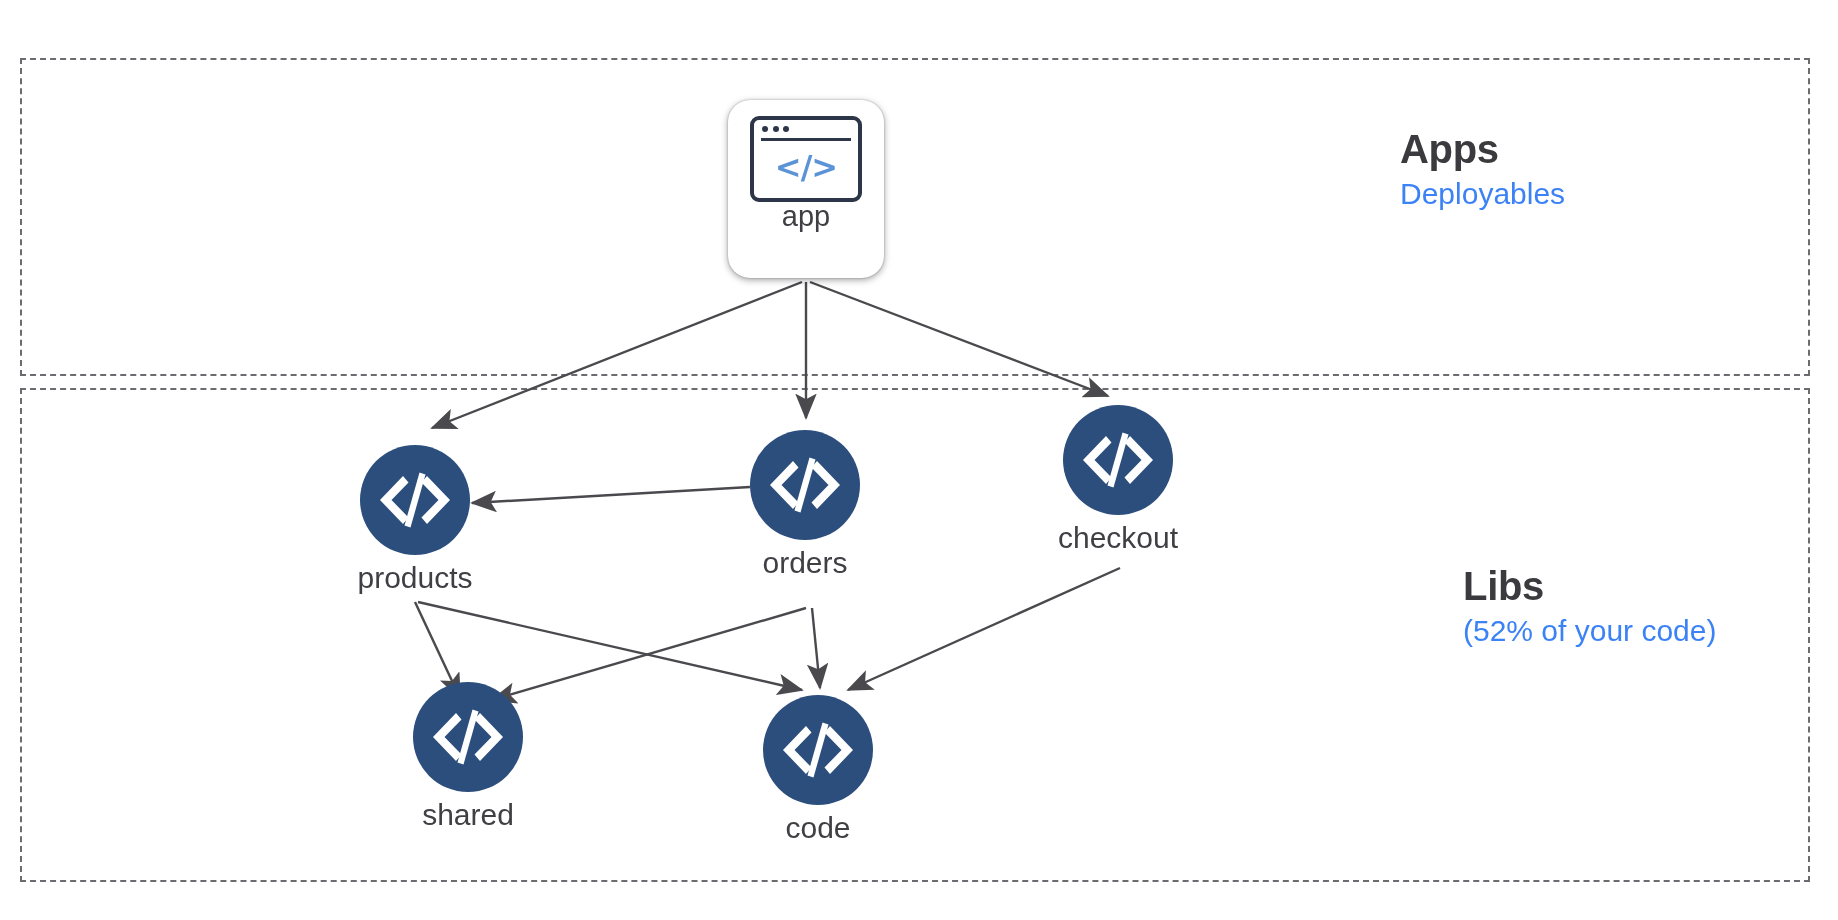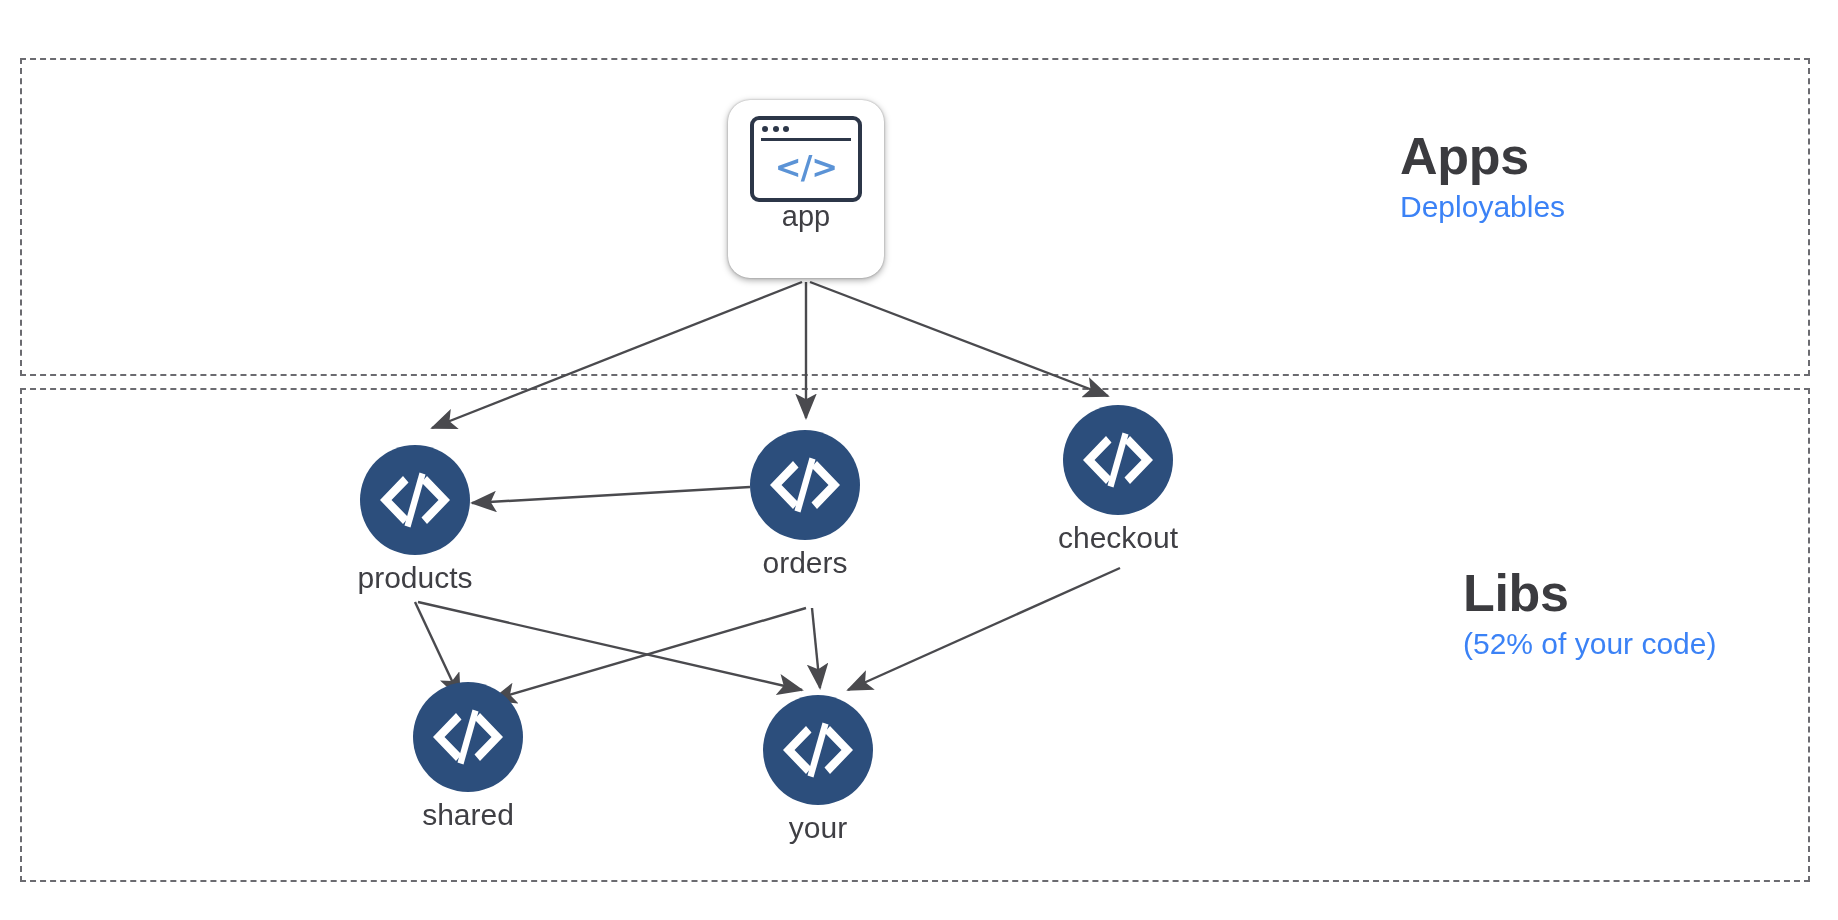--- a/index.html
+++ b/index.html
@@ -41,21 +41,21 @@
     width: 1790px;
     height: 494px;
   }
 
   
   .zone-legend {
     position: absolute;
     z-index: 6;
   }
   .zone-legend .legend-title {
-    font-size: 52px;
+    font-size: 40px;
     font-weight: bold;
     color: #3b3b3f;
     line-height: 1.08;
     letter-spacing: -0.3px;
     white-space: nowrap;
   }
   .zone-legend .legend-sub {
     font-size: 30px;
     font-weight: normal;
     color: #3b82f6;
@@ -283,16 +283,16 @@
   </div>
 
   <div class="lib-node" id="node-core">
     <div class="circle">
       <svg width="76" height="58" viewBox="0 0 76 58" xmlns="http://www.w3.org/2000/svg" aria-hidden="true">
         <path d="M26 5 L31.5 11.5 L14.5 29 L31.5 46.5 L26 53 L3 29 Z" fill="#ffffff"></path>
         <path d="M50 5 L44.5 11.5 L61.5 29 L44.5 46.5 L50 53 L73 29 Z" fill="#ffffff"></path>
         <path d="M42.5 1.5 L48.5 3.6 L33.5 56.5 L27.5 54.4 Z" fill="#ffffff"></path>
       </svg>
     </div>
-    <div class="lib-label">your</div>
+    <div class="lib-label">code</div>
   </div>
 
 </div>
 
 </body></html>

